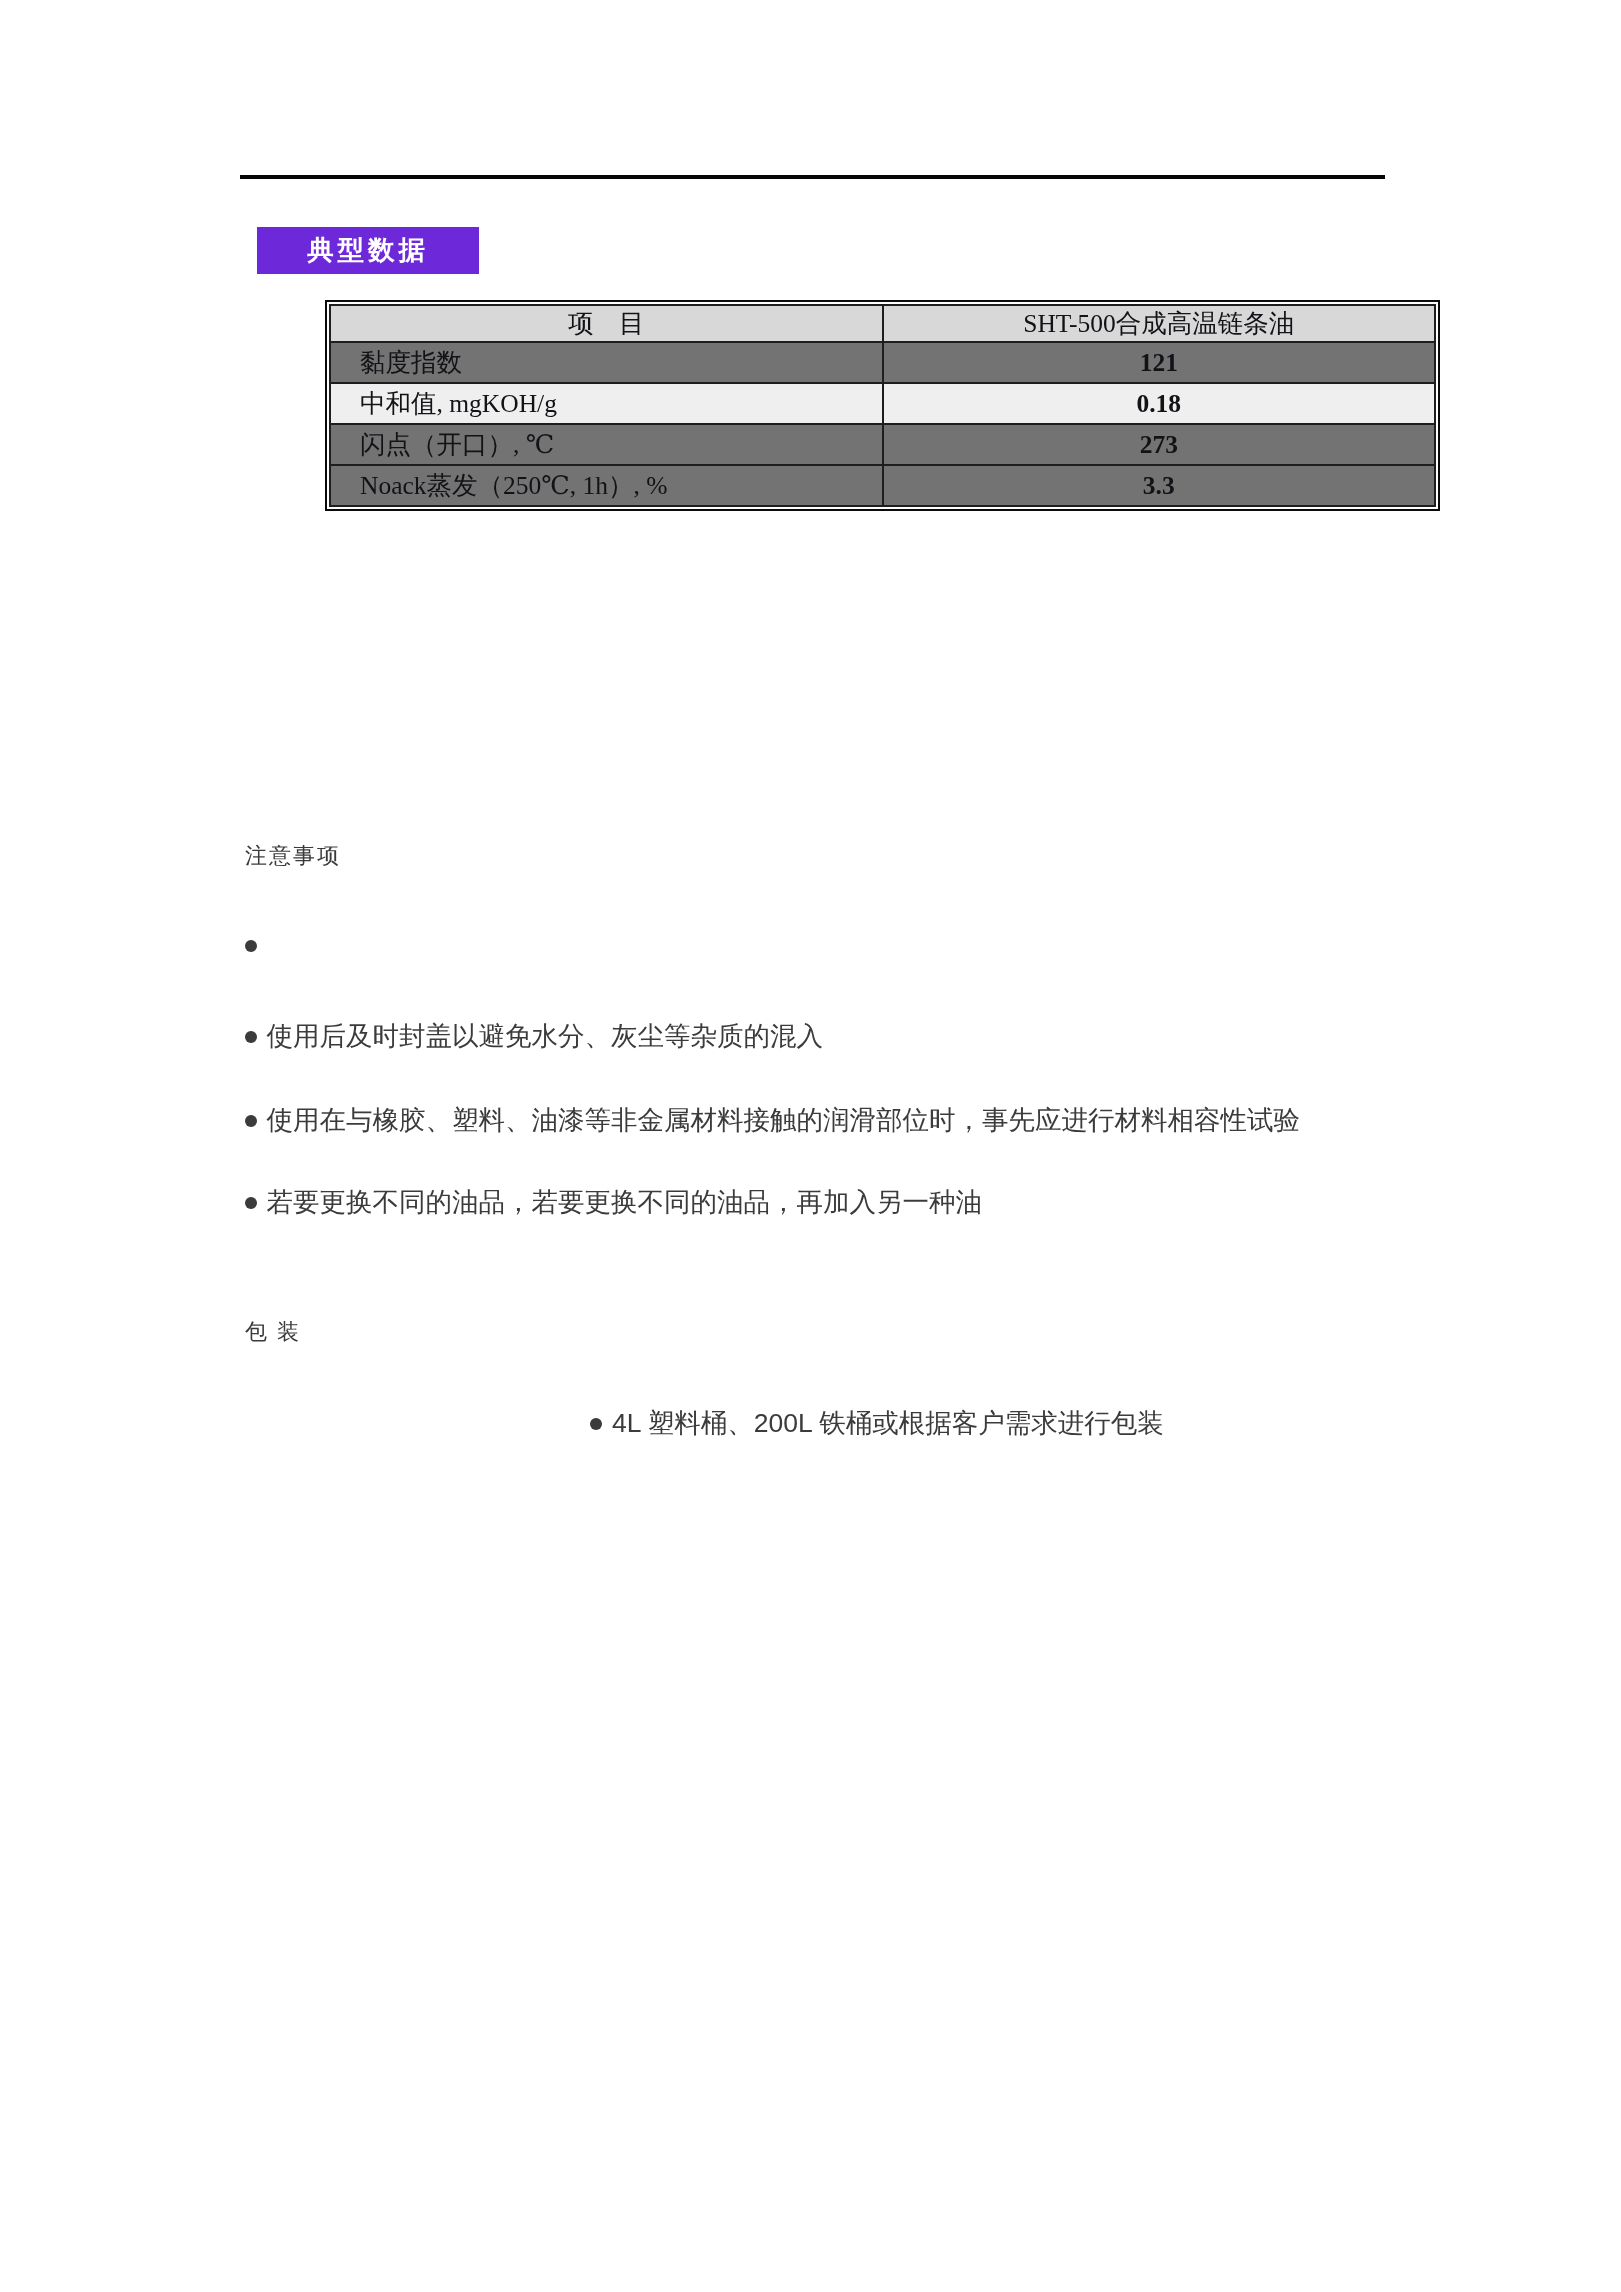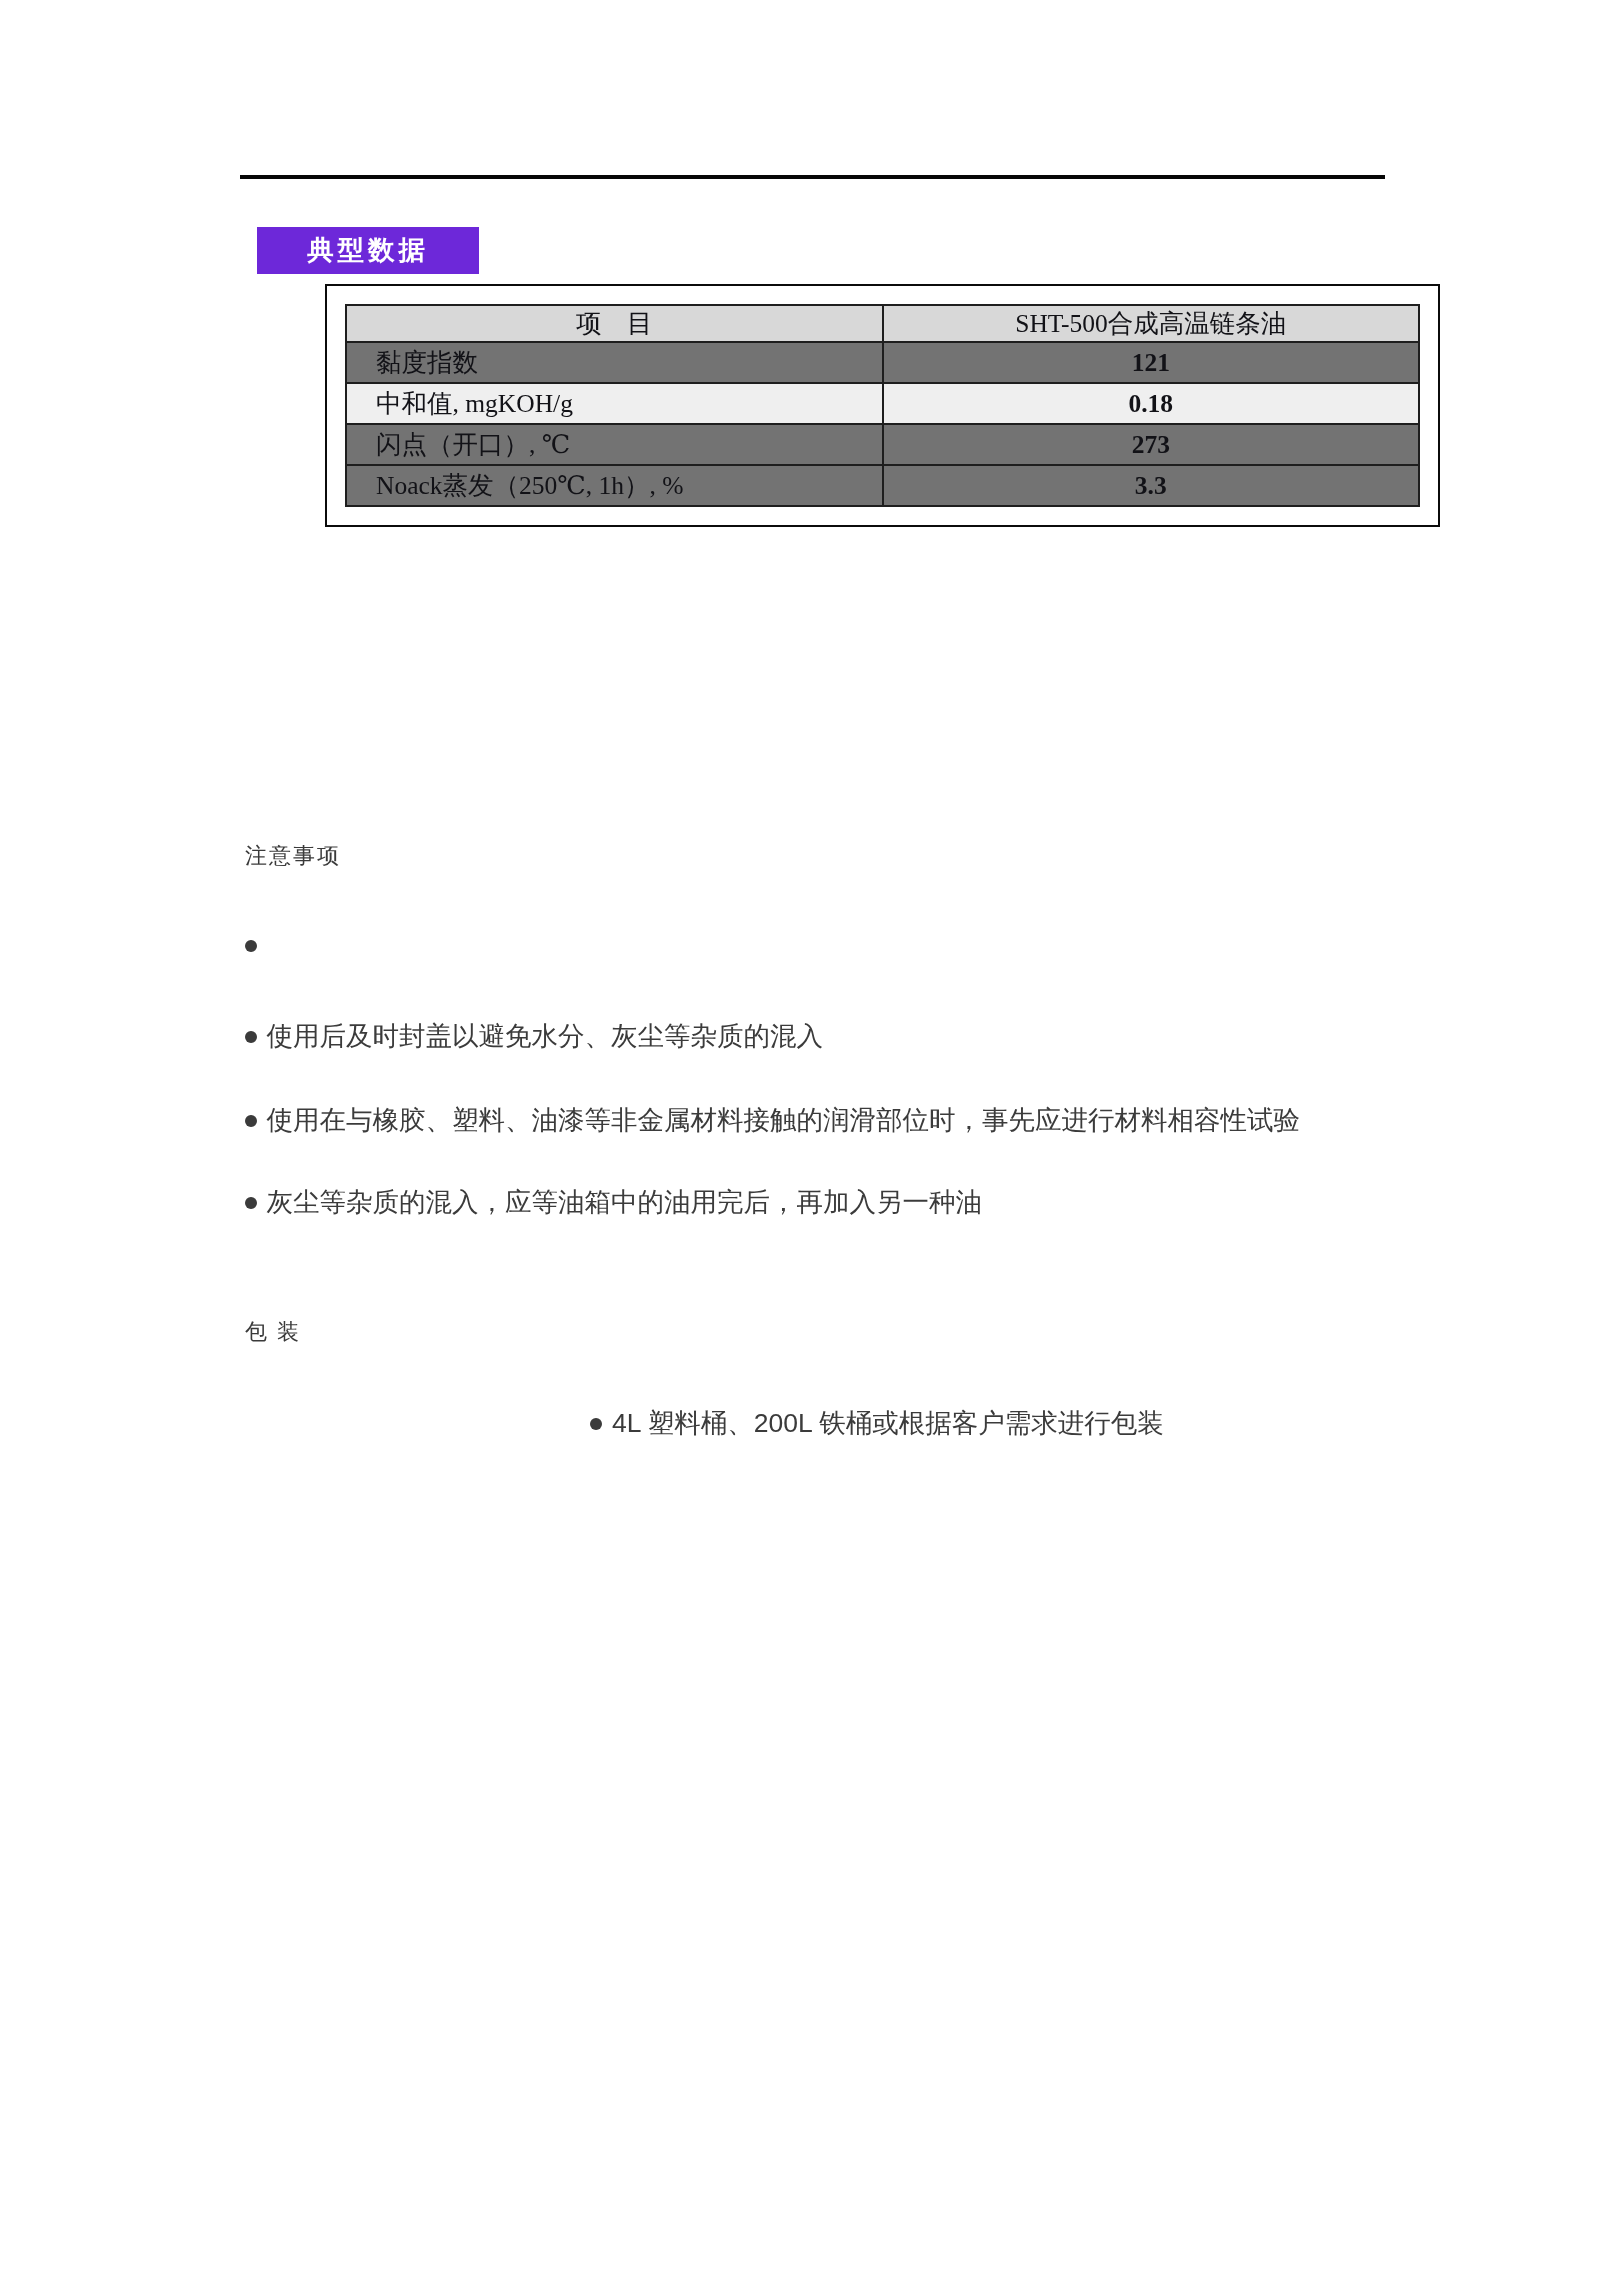--- a/index.html
+++ b/index.html
@@ -32,24 +32,24 @@
     font-size: 26.5px;
     font-weight: bold;
     letter-spacing: 3.9px;
     text-align: center;
     line-height: 47px;
   }
 
   
   .table-wrap {
     position: absolute;
-    left: 325px; top: 284px;
+    left: 325px; top: 300px;
     width: 1115px;
     border: 2.9px solid #0b0b0b;
-    padding: 18px;
+    padding: 2px;
     background: #ffffff;
   }
   table.data {
     width: 100%;
     border-collapse: collapse;
     border: 2px solid #1e1e1e;
     font-family: "Liberation Serif", "DejaVu Serif", serif;
     font-size: 25.5px;
     color: #121217;
     table-layout: fixed;
@@ -153,21 +153,21 @@
   <div class="bullet" style="top: 1020px;">
     <span class="dot"></span>
     <span class="txt">使用后及时封盖以避免水分、灰尘等杂质的混入</span>
   </div>
   <div class="bullet" style="top: 1104px;">
     <span class="dot"></span>
     <span class="txt">使用在与橡胶、塑料、油漆等非金属材料接触的润滑部位时，事先应进行材料相容性试验</span>
   </div>
   <div class="bullet" style="top: 1186px;">
     <span class="dot"></span>
-    <span class="txt">灰尘等杂质的混入，应等油箱中的油用完后，再加入另一种油</span>
+    <span class="txt">若要更换不同的油品，若要更换不同的油品，再加入另一种油</span>
   </div>
 
   <div class="section-title" style="top: 1317px;">包 装</div>
 
   <div class="bullet" style="top: 1407px; justify-content: center;">
     <span class="dot"></span>
     <span class="txt">4L 塑料桶、200L 铁桶或根据客户需求进行包装</span>
   </div>
 
 </div>

